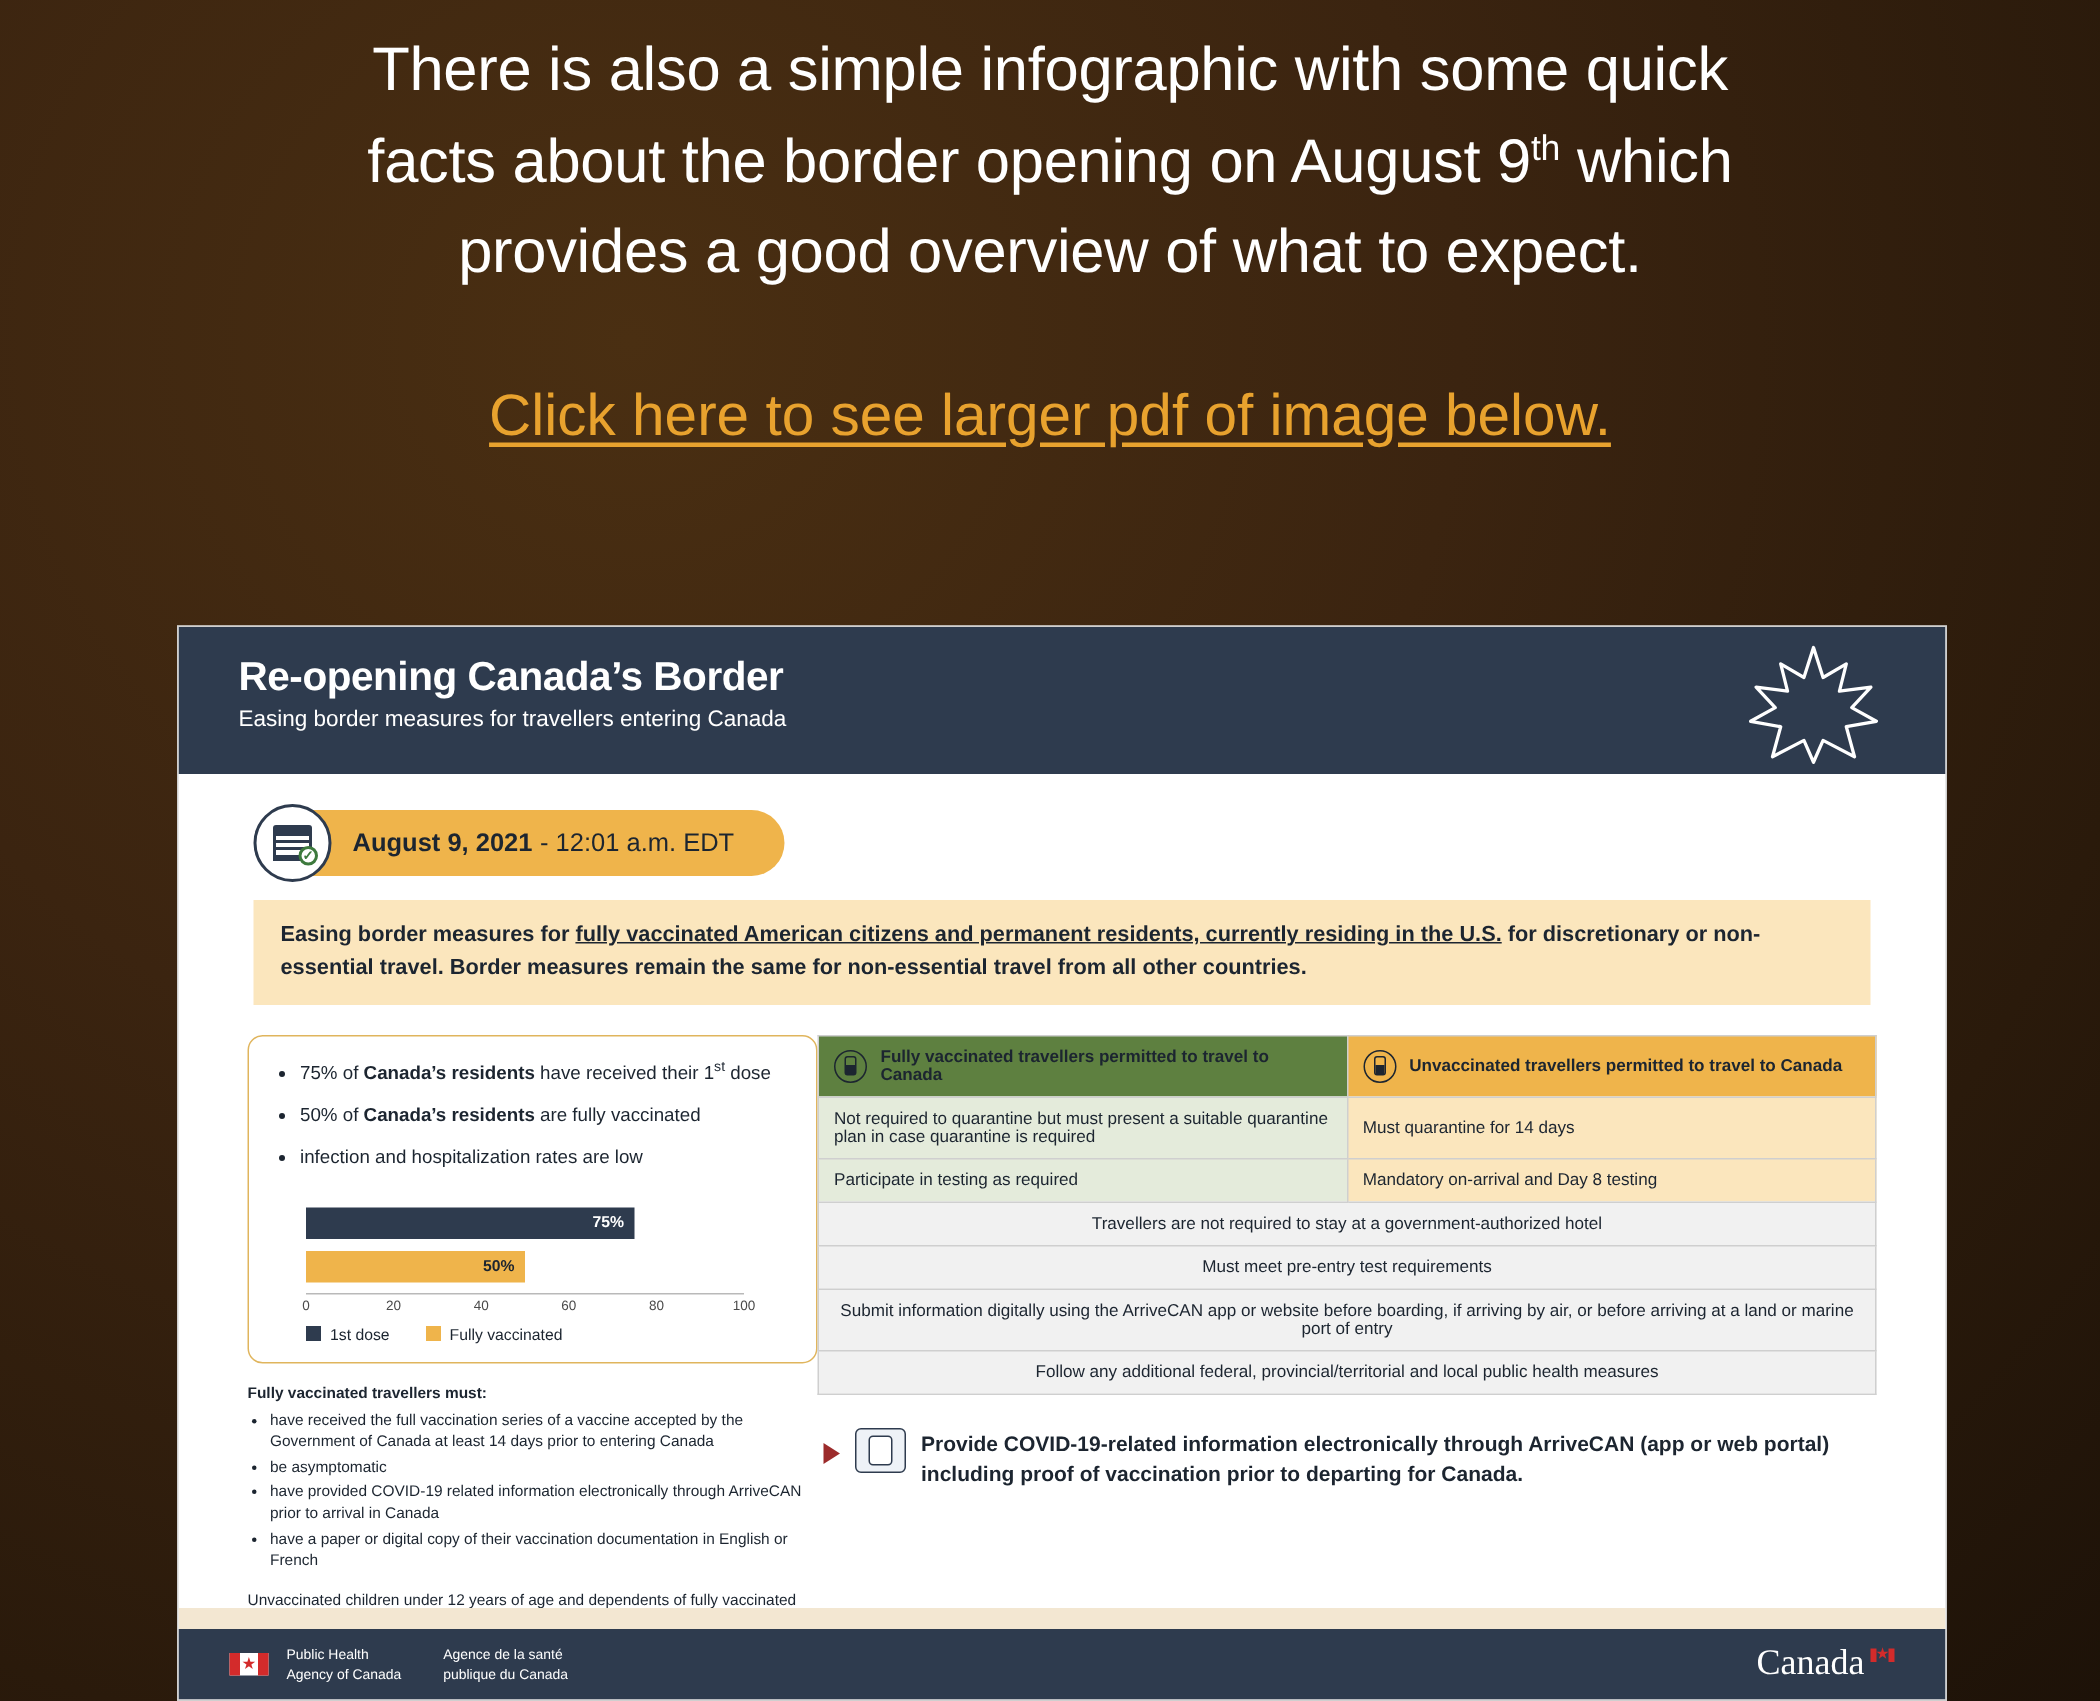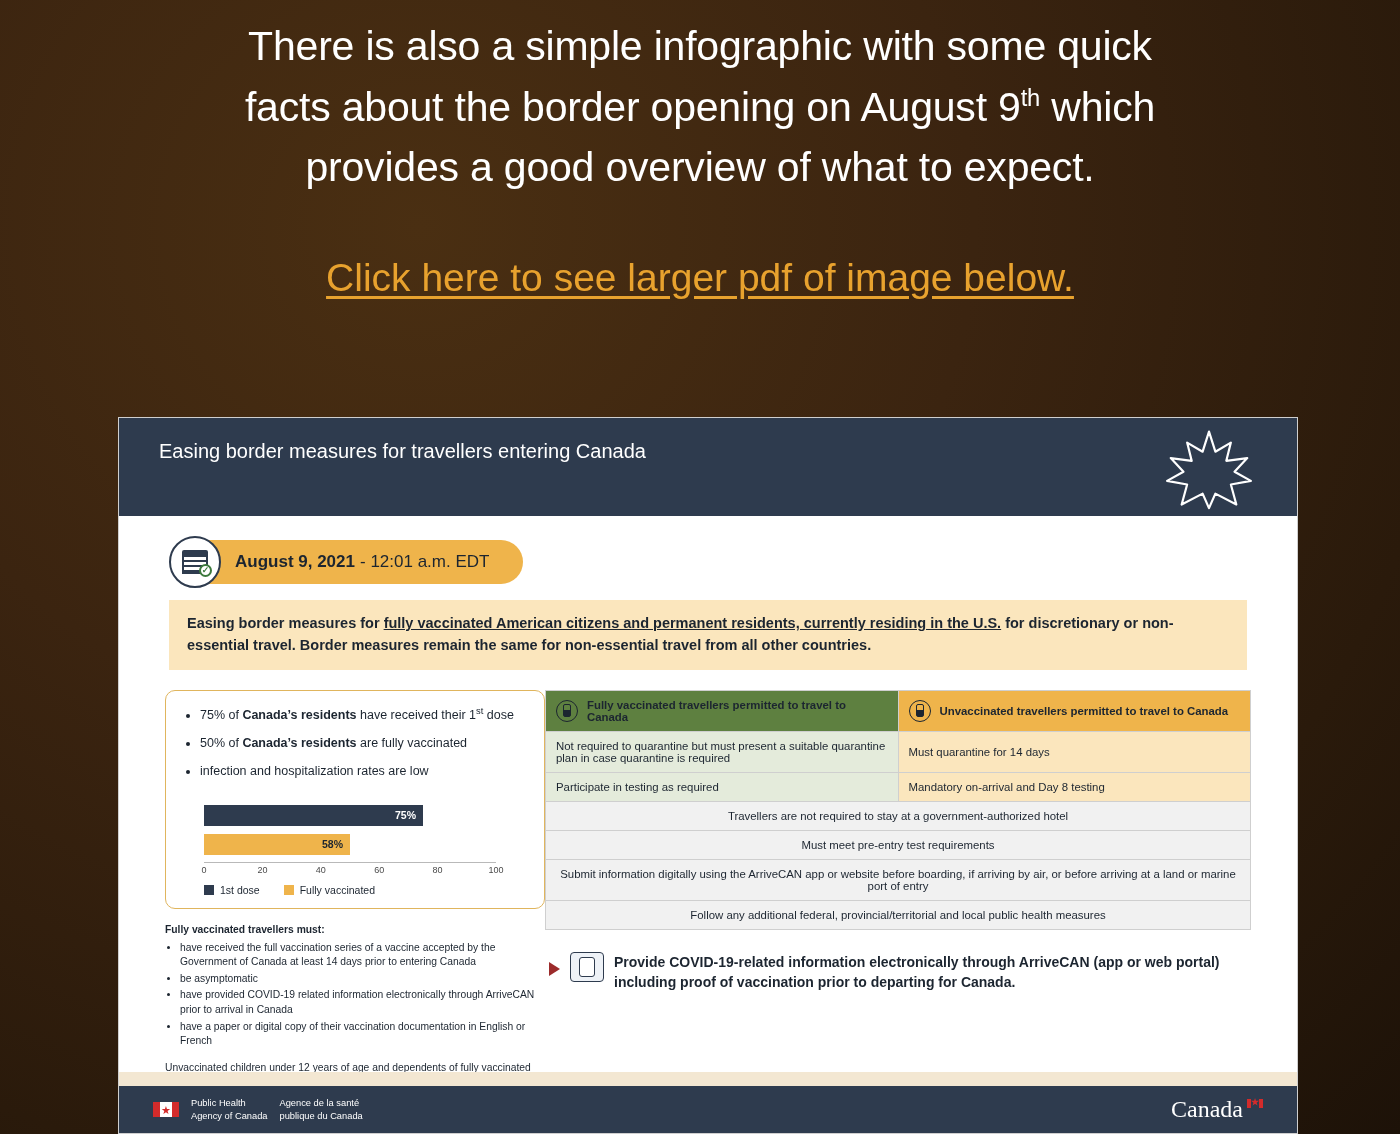--- a/index.html
+++ b/index.html
@@ -44,21 +44,21 @@
     overflow:hidden;
   }
   .ig-header {
     position:relative;
     background:#2e3b4e;
     height:98px;
     padding:18px 28px 0 40px;
     color:#ffffff;
   }
   .ig-title { font-size:27px; font-weight:bold; letter-spacing:-0.3px; }
-  .ig-sub { font-size:20px; margin-top:4px; font-weight:500; }
+  .ig-sub { font-size:15px; margin-top:4px; font-weight:500; }
   .maple {
     position:absolute; right:42px; top:10px; width:92px; height:82px;
   }
   .ig-body { padding:22px 36px 0 36px; position:relative; }
 
   
   .date-row { display:flex; align-items:center; height:48px; margin-left:14px;}
   .cal-badge {
     width:52px;height:52px;border-radius:50%;
     background:#ffffff;border:2px solid #2e3b4e;
@@ -149,21 +149,21 @@
   .ig-footer {
     position:absolute; left:0; right:0; bottom:0; height:47px; background:#2e3b4e;
     display:flex; align-items:center; justify-content:space-between; padding:0 34px; color:#ffffff;
   }
   .phac { display:flex; align-items:center; gap:12px; }
   .flag { width:26px;height:15px;background:#ffffff;position:relative;display:inline-block;}
   .flag:before,.flag:after{content:"";position:absolute;top:0;bottom:0;width:7px;background:#d32b2b;}
   .flag:before{left:0;} .flag:after{right:0;}
   .flag .leaf{position:absolute;left:50%;top:50%;transform:translate(-50%,-50%);color:#d32b2b;font-size:11px;line-height:11px;}
   .phac-text { font-size:9.3px; line-height:1.32; }
-  .phac-cols { display:flex; gap:12px; }
+  .phac-cols { display:flex; gap:28px; }
   .wordmark { font-family:"Liberation Serif", serif; font-size:24px; position:relative; padding-right:20px;}
   .wordmark .mini-flag { position:absolute; right:0; top:3px; width:16px;height:9px;}
   .wordmark .mini-flag i{position:absolute;top:0;bottom:0;width:4px;background:#d32b2b;}
   .wordmark .mini-flag i.l{left:0;} .wordmark .mini-flag i.r{right:0;}
   .wordmark .mini-flag b{position:absolute;left:50%;top:-2px;transform:translateX(-50%);color:#d32b2b;font-size:9px;}
 </style>
 </head>
 <body>
 
 <div class="slide-head">
@@ -172,20 +172,21 @@
   <div class="line">provides a good overview of what to expect.</div>
 </div>
 
 <div class="link-row">
   <a href="#" class="pdf-link">Click here to see larger pdf of image below.</a>
 </div>
 
 <div class="info-card">
 
   <div class="ig-header">
+    <div class="ig-title">Re-opening Canada’s Border</div>
     <div class="ig-sub">Easing border measures for travellers entering Canada</div>
     <svg class="maple" viewBox="0 0 100 90">
       <path d="M50 4 L57 26 L74 16 L69 36 L92 33 L78 48 L96 58 L74 62 L80 84 L57 72 L50 88 L43 72 L20 84 L26 62 L4 58 L22 48 L8 33 L31 36 L26 16 L43 26 Z" fill="none" stroke="#ffffff" stroke-width="2.4" stroke-linejoin="round"></path>
     </svg>
   </div>
 
   <div class="ig-body">
 
     <div class="date-row">
       <div class="cal-badge">
@@ -213,21 +214,21 @@
             <li><span>75% of </span><b>Canada’s residents</b><span> have received their 1</span><span class="sup-small">st</span><span> dose</span></li>
             <li><span>50% of </span><b>Canada’s residents</b><span> are fully vaccinated</span></li>
             <li><span>infection and hospitalization rates are low</span></li>
           </ul>
 
           <div class="chart">
             <div class="bar-row">
               <div class="bar dark" style="width:219px">75%</div>
             </div>
             <div class="bar-row">
-              <div class="bar gold" style="width:146px">58%</div>
+              <div class="bar gold" style="width:146px">50%</div>
             </div>
             <div class="axis">
               <span style="left:0%">0</span>
               <span style="left:20%">20</span>
               <span style="left:40%">40</span>
               <span style="left:60%">60</span>
               <span style="left:80%">80</span>
               <span style="left:100%">100</span>
             </div>
             <div class="legend">

